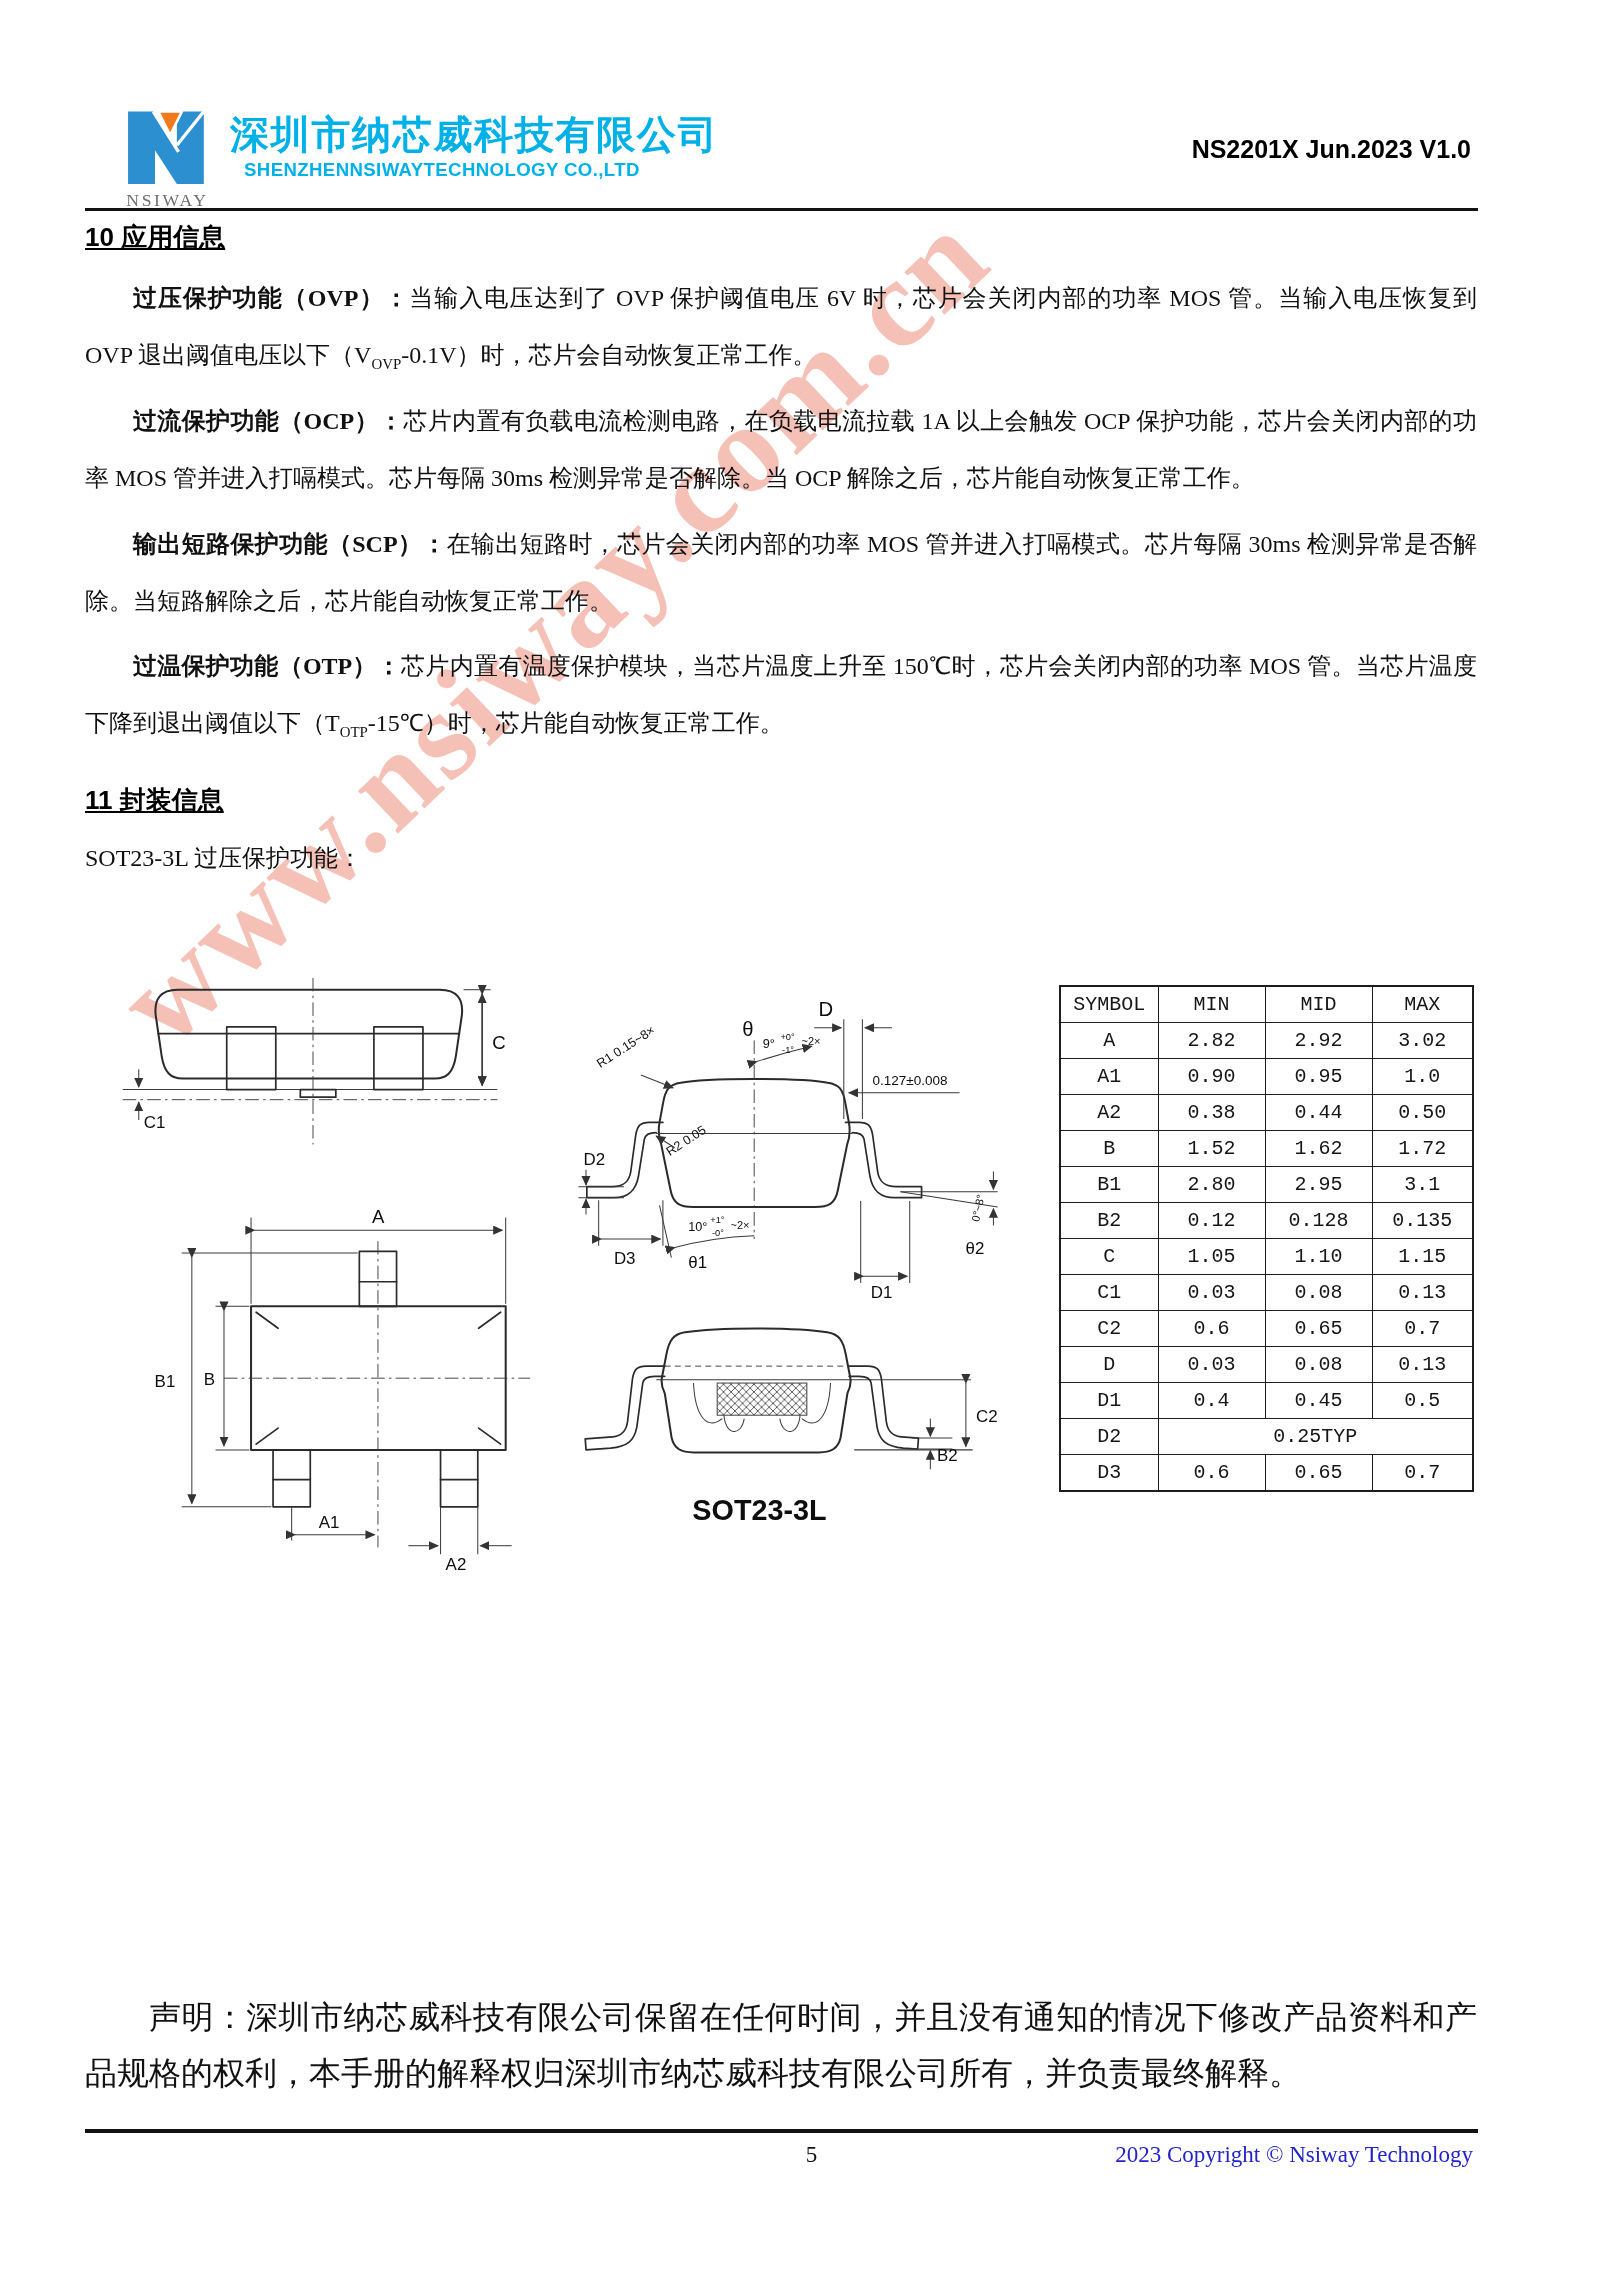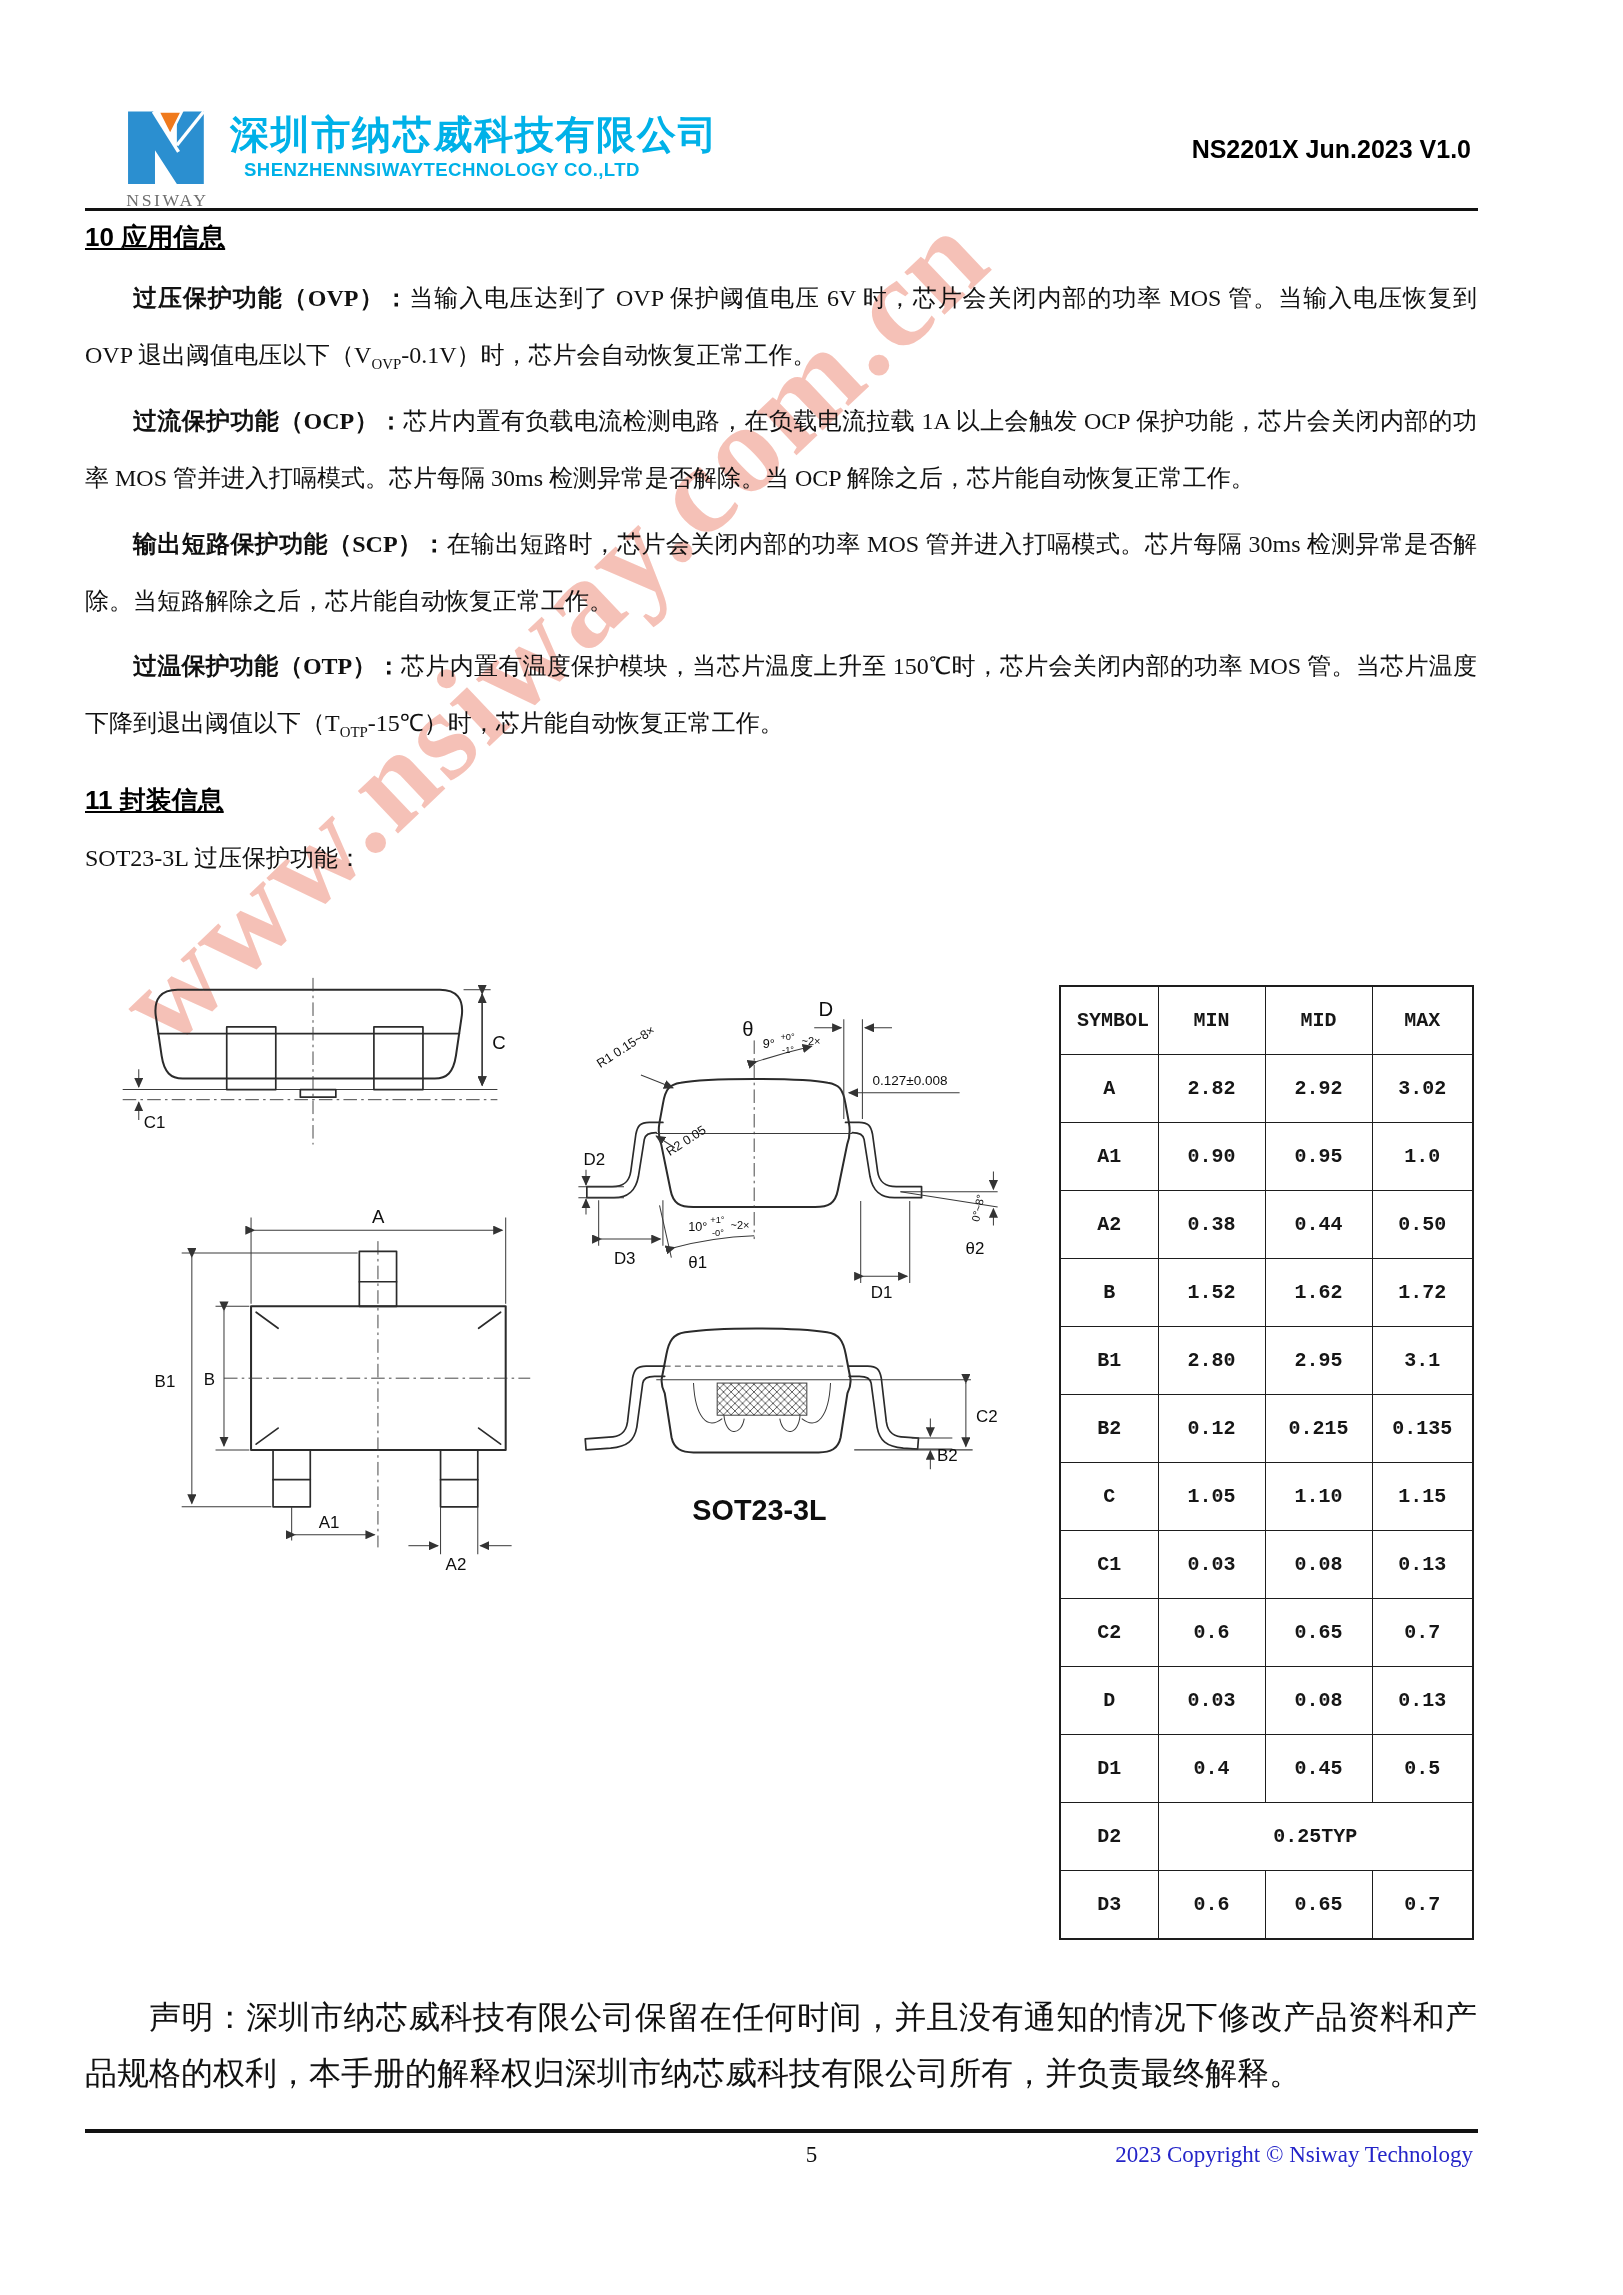--- a/index.html
+++ b/index.html
@@ -30,22 +30,22 @@
   svg{position:absolute;z-index:2;overflow:visible;}
   .ol{fill:none;stroke:#2b2b2b;stroke-width:2.4;stroke-linejoin:round;stroke-linecap:round;}
   .ol2{fill:none;stroke:#2b2b2b;stroke-width:2;stroke-linejoin:round;stroke-linecap:round;}
   .th{fill:none;stroke:#3a3a3a;stroke-width:1.2;}
   .dd{fill:none;stroke:#3a3a3a;stroke-width:1.1;stroke-dasharray:16 5 3 5;}
   .ds{fill:none;stroke:#3a3a3a;stroke-width:1.1;stroke-dasharray:7 5;}
   text.lbl{fill:#0e0e0e;font-family:"Liberation Sans",sans-serif;}
   
   .pkg-table{position:absolute;left:1059px;top:985px;z-index:2;border-collapse:collapse;
     table-layout:fixed;width:413px;font-family:"Liberation Mono",monospace;font-size:20px;color:#161616;}
-  .pkg-table th,.pkg-table td{border:1.7px solid #1d1d1d;text-align:center;height:35px;padding:16px;
-    font-weight:700;overflow:hidden;}
+  .pkg-table th,.pkg-table td{border:1.7px solid #1d1d1d;text-align:center;height:35px;padding:0;
+    font-weight:400;overflow:hidden;}
   .pkg-table{border:2.5px solid #1d1d1d;}
   .pkg-table col.c0{width:98px}.pkg-table col.c1{width:107px}.pkg-table col.c2{width:107px}.pkg-table col.c3{width:101px}
   
   .disclaimer{position:absolute;left:85px;top:1989px;width:1392px;z-index:2;margin:0;
     font-size:32px;line-height:56px;text-align:justify;text-indent:2em;}
   .rule-bot{position:absolute;left:85px;top:2129px;width:1393px;height:4.2px;background:#121212;z-index:2;}
   .page-num{position:absolute;left:0;top:2142px;width:1623px;text-align:center;font-size:23px;z-index:2;}
   .copyright{position:absolute;right:150px;top:2142px;font-size:23px;color:var(--footer_blue,#2424c8);z-index:2;}
 </style>
 </head>
@@ -287,21 +287,21 @@
         </tr>
         <tr>
           <td>B1</td>
           <td>2.80</td>
           <td>2.95</td>
           <td>3.1</td>
         </tr>
         <tr>
           <td>B2</td>
           <td>0.12</td>
-          <td>0.215</td>
+          <td>0.128</td>
           <td>0.135</td>
         </tr>
         <tr>
           <td>C</td>
           <td>1.05</td>
           <td>1.10</td>
           <td>1.15</td>
         </tr>
         <tr>
           <td>C1</td>

